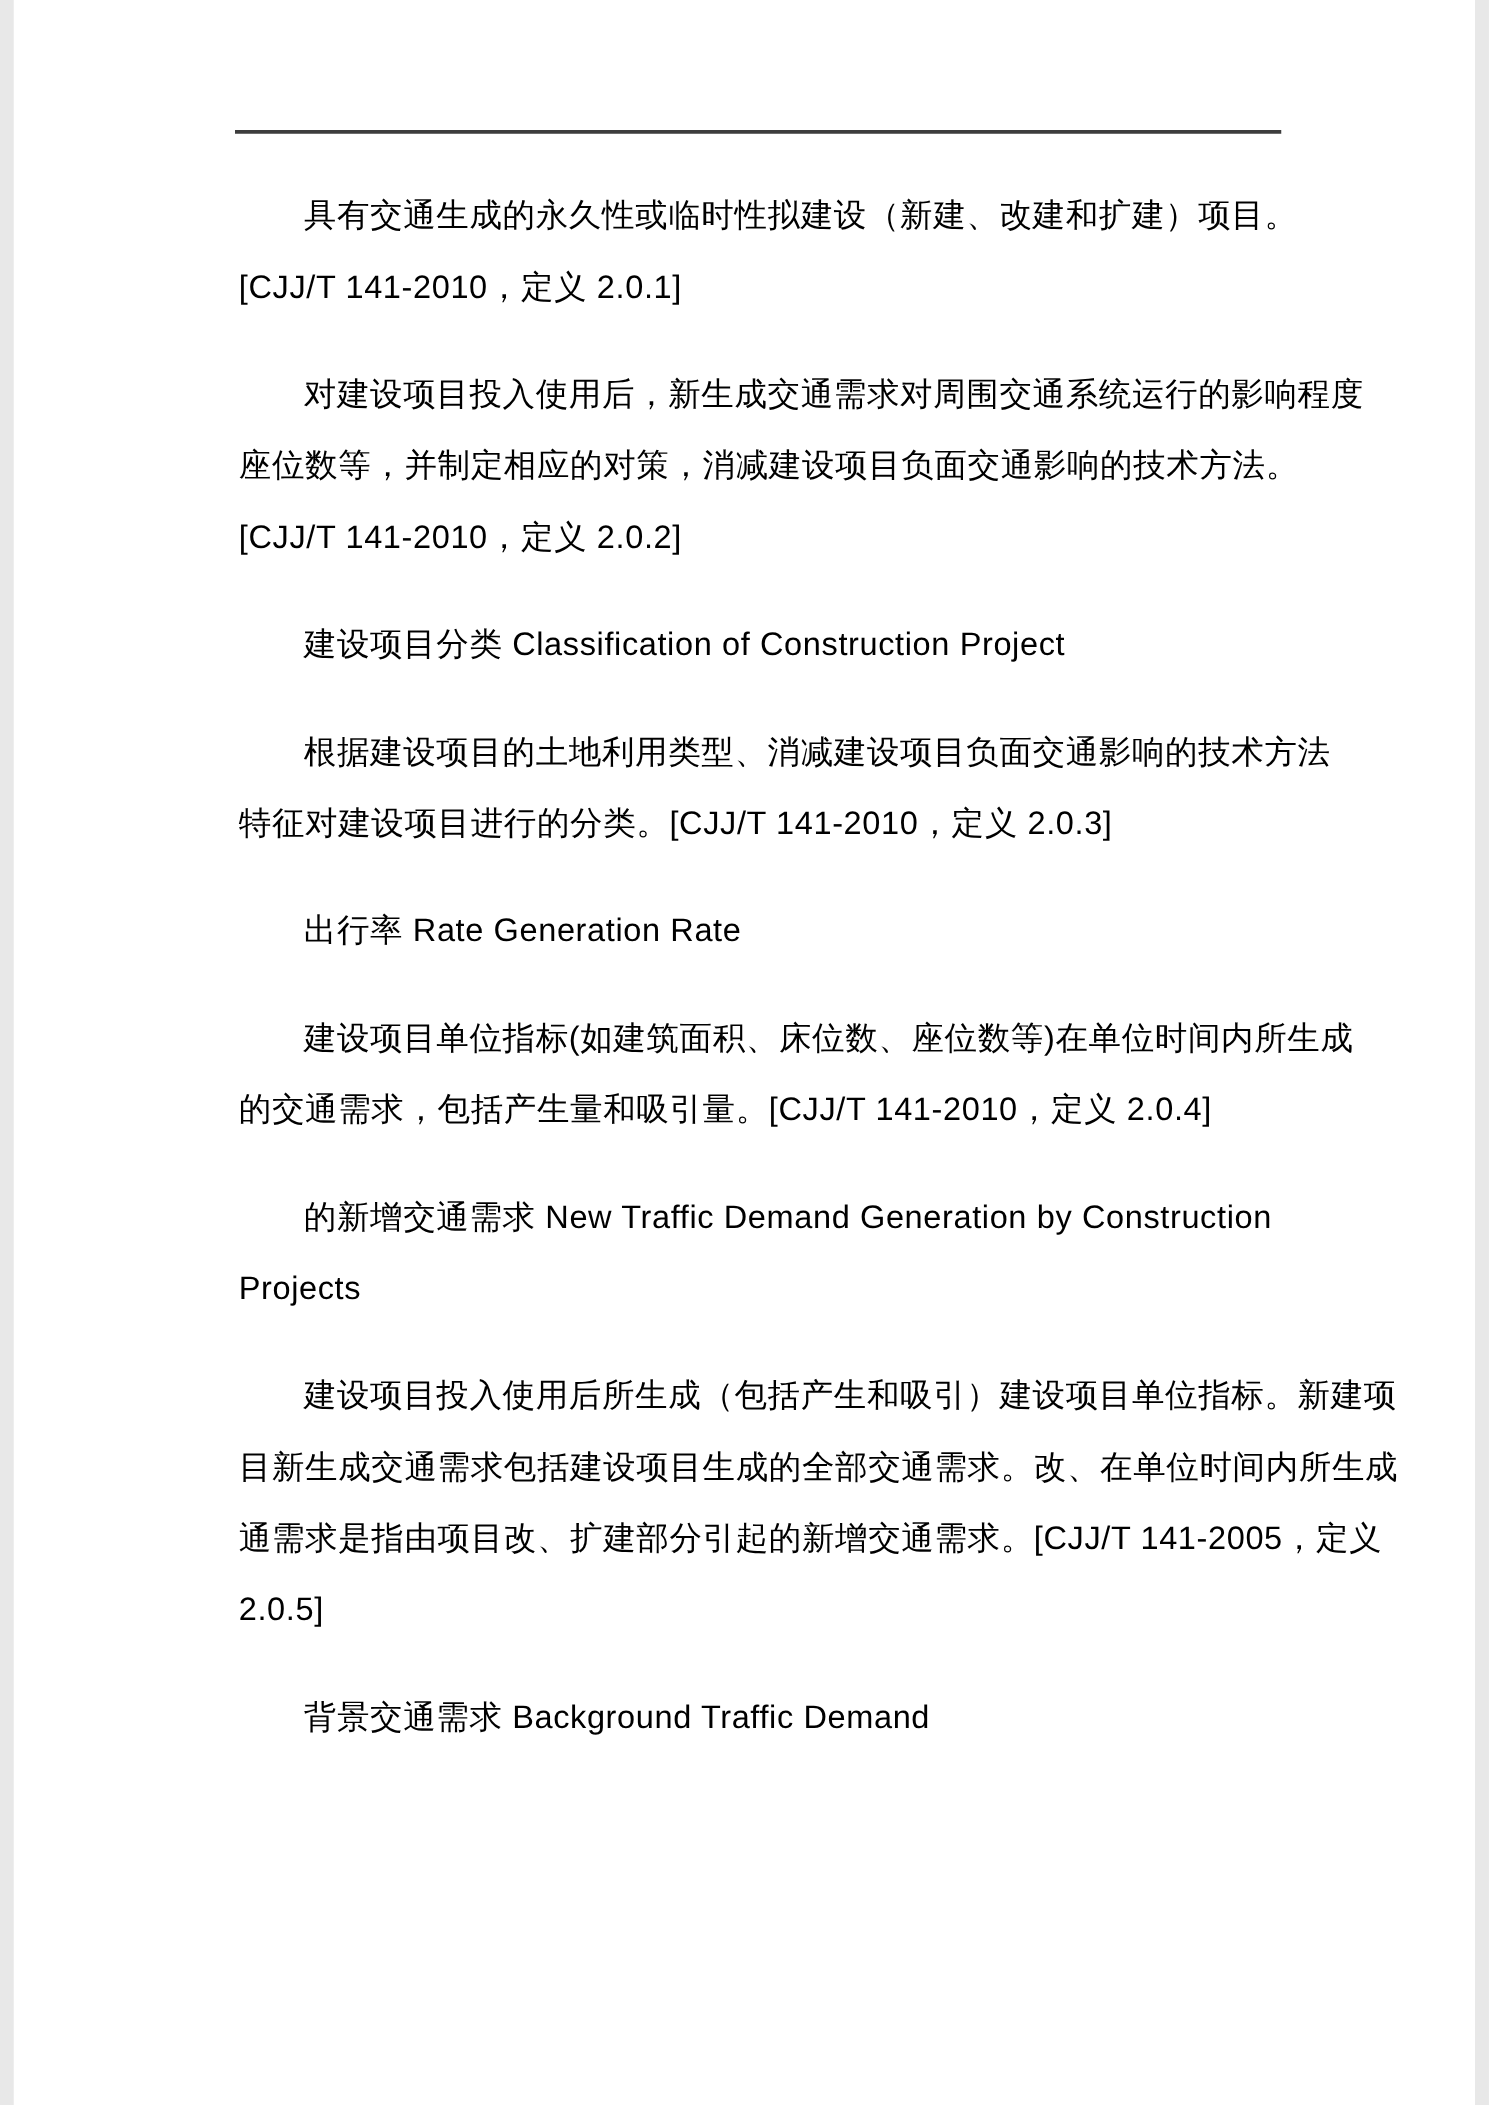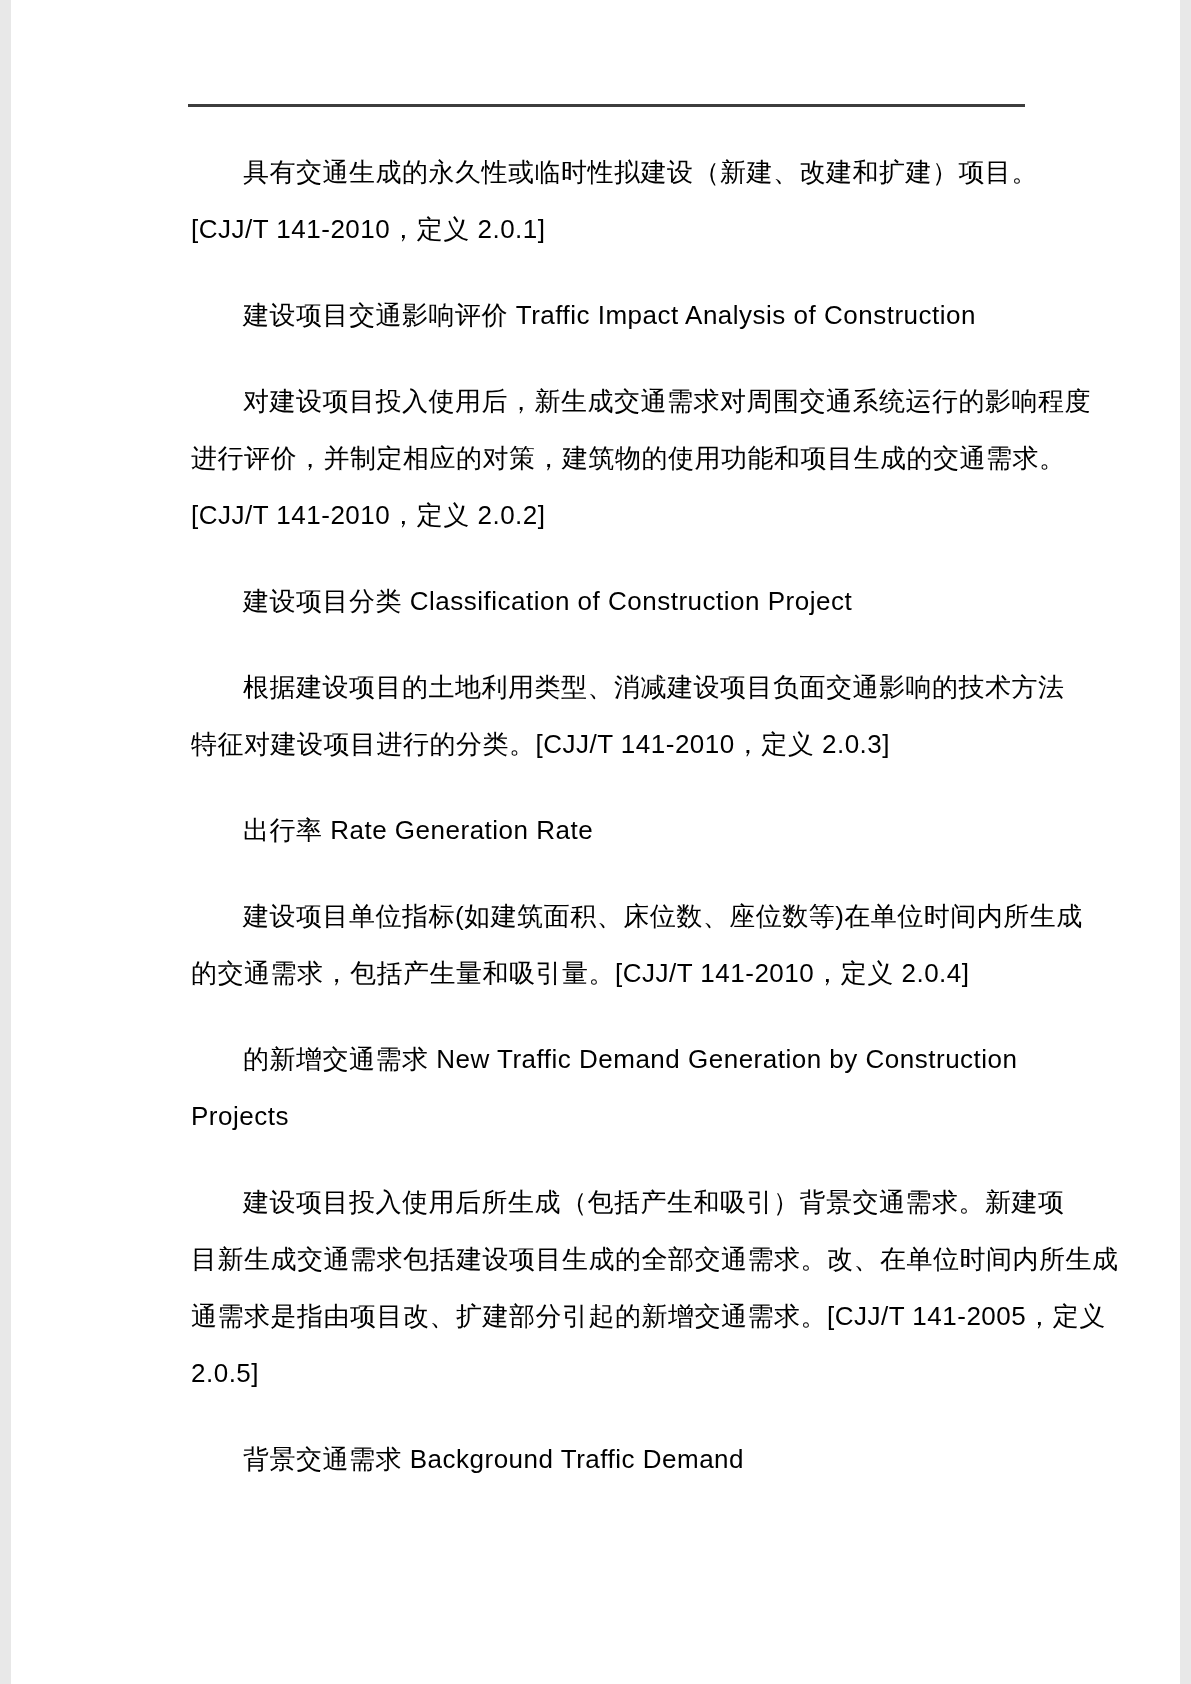--- a/index.html
+++ b/index.html
@@ -49,25 +49,24 @@
 <body>
 
 <div class="page" style="background: rgb(255, 255, 255); color: rgb(0, 0, 0);">
   <div class="header-rule" style="background: rgb(61, 61, 61);"></div>
   <div class="content">
       <div class="para">
         <div class="line">具有交通生成的永久性或临时性拟建设（新建、改建和扩建）项目。</div>
         <div class="line">[CJJ/T 141-2010，定义 2.0.1]</div>
       </div>
       <div class="para">
-        <div class="line">建设项目交通影响评价 Traffic Impact Analysis of Construction</div>
       </div>
       <div class="para">
         <div class="line">对建设项目投入使用后，新生成交通需求对周围交通系统运行的影响程度</div>
-        <div class="line">进行评价，并制定相应的对策，建筑物的使用功能和项目生成的交通需求。</div>
+        <div class="line">座位数等，并制定相应的对策，消减建设项目负面交通影响的技术方法。</div>
         <div class="line">[CJJ/T 141-2010，定义 2.0.2]</div>
       </div>
       <div class="para">
         <div class="line">建设项目分类 Classification of Construction Project</div>
       </div>
       <div class="para">
         <div class="line">根据建设项目的土地利用类型、消减建设项目负面交通影响的技术方法</div>
         <div class="line">特征对建设项目进行的分类。[CJJ/T 141-2010，定义 2.0.3]</div>
       </div>
       <div class="para">
@@ -75,21 +74,21 @@
       </div>
       <div class="para">
         <div class="line">建设项目单位指标(如建筑面积、床位数、座位数等)在单位时间内所生成</div>
         <div class="line">的交通需求，包括产生量和吸引量。[CJJ/T 141-2010，定义 2.0.4]</div>
       </div>
       <div class="para">
         <div class="line">的新增交通需求 New Traffic Demand Generation by Construction</div>
         <div class="line">Projects</div>
       </div>
       <div class="para">
-        <div class="line">建设项目投入使用后所生成（包括产生和吸引）背景交通需求。新建项</div>
+        <div class="line">建设项目投入使用后所生成（包括产生和吸引）建设项目单位指标。新建项</div>
         <div class="line">目新生成交通需求包括建设项目生成的全部交通需求。改、在单位时间内所生成</div>
         <div class="line">通需求是指由项目改、扩建部分引起的新增交通需求。[CJJ/T 141-2005，定义</div>
         <div class="line">2.0.5]</div>
       </div>
       <div class="para">
         <div class="line">背景交通需求 Background Traffic Demand</div>
       </div>
     </div>
 </div>
 

